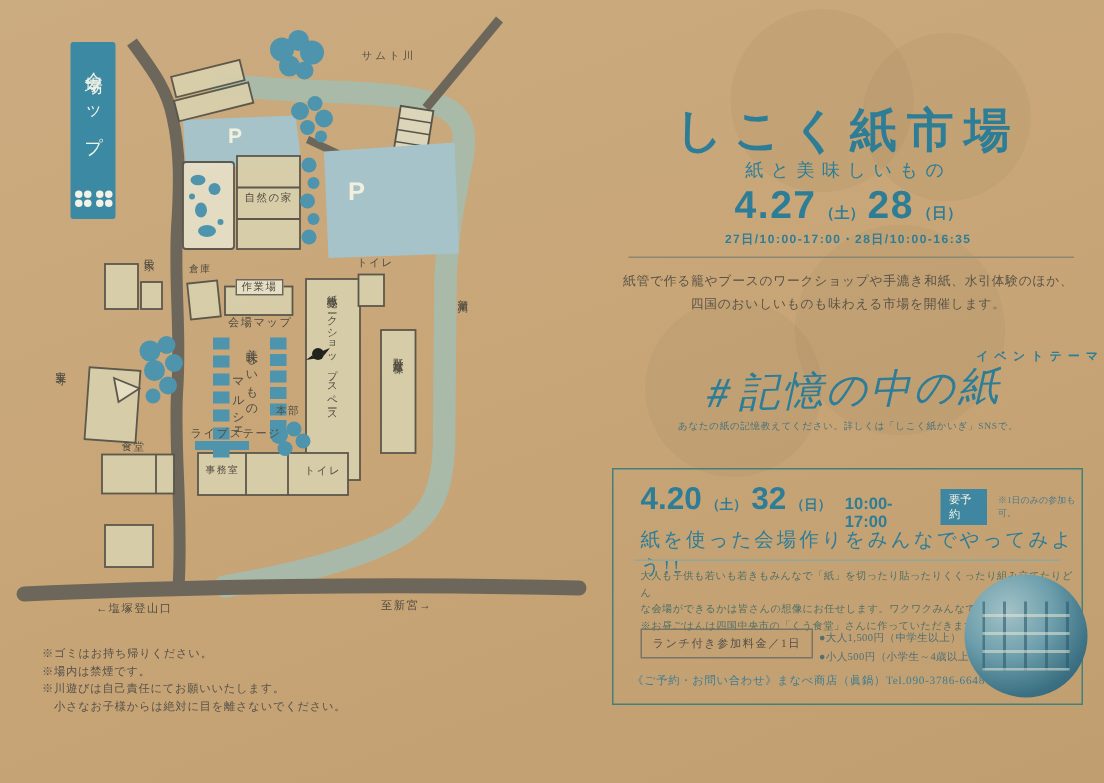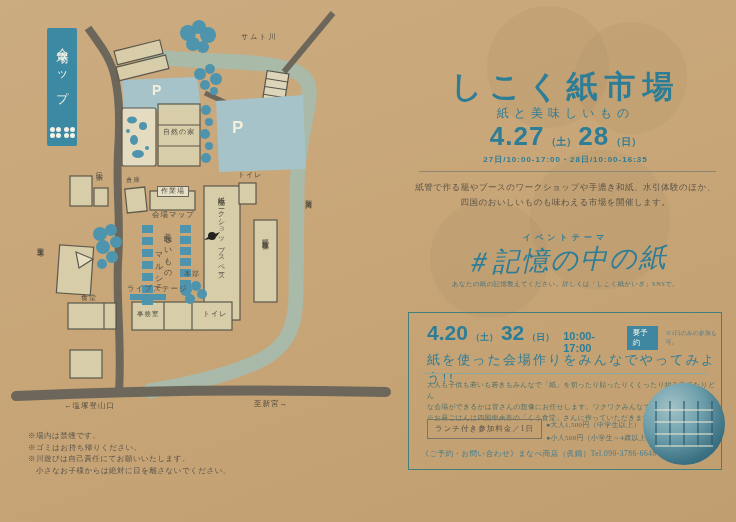--- a/index.html
+++ b/index.html
@@ -27,21 +27,21 @@
   #right-panel{position:absolute;left:395px;top:0;width:341px;height:381px;color:#2e7d97;}
   .wm{position:absolute;border-radius:50%;background:rgba(100,82,52,0.06);}
   #main-title{position:absolute;left:0;right:0;top:66px;text-align:center;font-size:31px;font-weight:600;letter-spacing:7px;color:#2e7d97;}
   #main-subtitle{position:absolute;left:0;right:0;top:105px;text-align:center;font-size:12px;letter-spacing:5px;color:#2e7d97;}
   .dateline{position:absolute;left:0;right:0;top:121px;display:flex;justify-content:center;align-items:baseline;gap:2px;color:#2e7d97;}
   .dnum{font:700 26px "Liberation Sans","DejaVu Sans",sans-serif;letter-spacing:1px;}
   .dday{font-size:10px;font-weight:700;}
   #main-hours{position:absolute;left:0;right:0;top:154px;text-align:center;font:700 8px "Liberation Sans","DejaVu Sans",sans-serif;letter-spacing:1px;color:#2e7d97;}
   #rule{position:absolute;left:24px;right:20px;top:171px;border-top:1px solid #8d8673;}
   #desc{position:absolute;left:0;right:0;top:180px;text-align:center;font-size:8.5px;line-height:1.75;color:#5a5347;letter-spacing:0.5px;}
-  #theme-label{position:absolute;left:0;right:0;top:232px;text-align:center;font-size:8px;font-weight:700;letter-spacing:4px;color:#2e7d97;}
+  #theme-label{position:absolute;left:0;right:0;top:232px;text-align:right;font-size:8px;font-weight:700;letter-spacing:4px;color:#2e7d97;}
   #theme{position:absolute;left:0;right:0;top:242px;text-align:center;font-size:27px;font-style:italic;letter-spacing:2px;color:#2e7d97;transform:rotate(-1.5deg);}
   #theme-note{position:absolute;left:0;right:0;top:280px;text-align:center;font-size:6.3px;color:#49727c;letter-spacing:0.5px;}
   #ws-box{position:absolute;left:13px;top:312px;width:314px;height:158px;border:1.5px solid #43807a;box-sizing:border-box;}
   #ws-line1{position:absolute;left:18px;top:8px;display:flex;align-items:baseline;gap:3px;color:#2e7d97;}
   .wsnum{font:700 21px "Liberation Sans","DejaVu Sans",sans-serif;}
   .wsday{font-size:9px;font-weight:700;}
   .wstime{font:700 11px "Liberation Sans","DejaVu Sans",sans-serif;margin-left:6px;}
   #ws-badge{background:#3f87a0;color:#f2f2e6;font-size:7.5px;padding:2px 6px;margin-left:8px;align-self:center;}
   #ws-badge-note{font-size:6px;color:#4d7a8c;margin-left:4px;align-self:center;}
   #ws-headline{position:absolute;left:18px;top:38px;font-size:13px;font-weight:400;letter-spacing:2px;color:#2e7d97;}
@@ -208,22 +208,22 @@
     <div class="ml" style="left:238px;top:172px">トイレ</div>
     <div class="ml vt" style="left:304px;top:194px">新瀬川</div>
     <div class="ml vt" style="left:36px;top:242px">宝乗寺</div>
     <div class="ml" style="left:81px;top:295px">食堂</div>
     <div class="ml" style="left:137px;top:311px;font-size:6.5px">事務室</div>
     <div class="ml" style="left:203px;top:311px">トイレ</div>
     <div class="ml" style="left:64px;top:402px;font-size:7.5px">←塩塚登山口</div>
     <div class="ml" style="left:254px;top:400px;font-size:7.5px">至新宮→</div>
 
     <div id="map-notes">
+      <div>※ゴミはお持ち帰りください。</div>
       <div>※場内は禁煙です。</div>
-      <div>※ゴミはお持ち帰りください。</div>
       <div>※川遊びは自己責任にてお願いいたします。</div>
       <div>　小さなお子様からは絶対に目を離さないでください。</div>
     </div>
   </div>
 
   <div id="right-panel">
     <div class="wm" style="left:92px;top:6px;width:122px;height:122px"></div>
     <div class="wm" style="left:180px;top:22px;width:112px;height:112px"></div>
     <div class="wm" style="left:135px;top:150px;width:140px;height:140px"></div>
     <div class="wm" style="left:35px;top:200px;width:118px;height:118px"></div>

